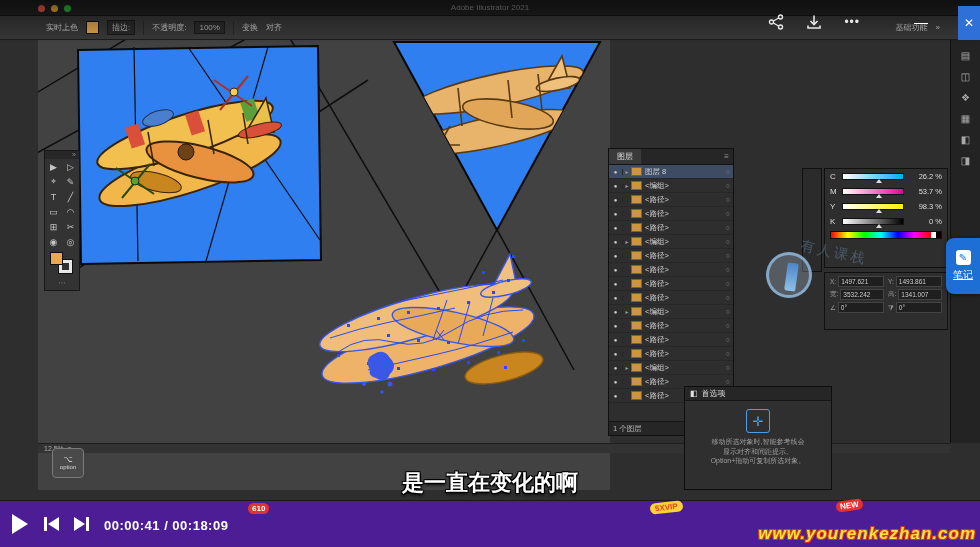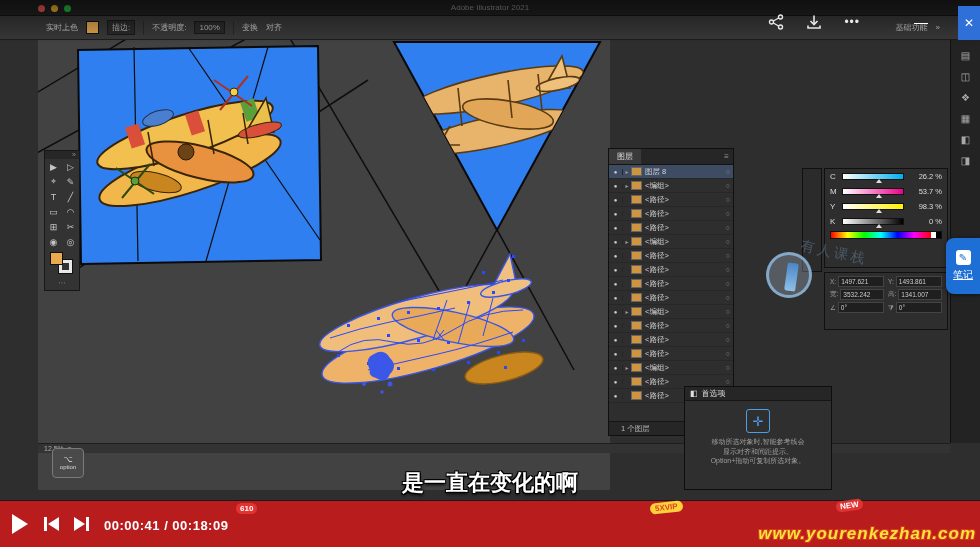--- a/index.html
+++ b/index.html
@@ -38,21 +38,21 @@
   .layers-tab { background:#3a3a3a; color:#ddd; font-size:8px; padding:2px 8px; }
   .layers-menu { margin-left:auto; color:#999; font-size:8px; padding-right:4px; }
   .layers-list { flex:1; overflow:hidden; }
   .lrow { height:14px; display:flex; align-items:center; border-bottom:1px solid #272727; padding-right:3px; }
   .lrow.sel { background:#3d4b63; }
   .lrow .eye { width:14px; text-align:center; color:#cfcfcf; font-size:6px; border-right:1px solid #262626; }
   .lrow .disc { width:8px; color:#999; font-size:6px; text-align:center; }
   .lrow .thumb { width:11px; height:9px; background:#cf9440; border:1px solid #666; margin-right:3px; }
   .lrow .llabel { flex:1; color:#d8d8d8; font-size:7.5px; white-space:nowrap; overflow:hidden; }
   .lrow .tgt { color:#8a8a8a; font-size:7px; }
-  .layers-foot { height:14px; background:#262626; border-top:1px solid #151515; display:flex; align-items:center; font-size:7.5px; color:#bbb; padding:0 12px; }
+  .layers-foot { height:14px; background:#262626; border-top:1px solid #151515; display:flex; align-items:center; font-size:7.5px; color:#bbb; padding:0 4px; }
   .layers-foot .lf-icons { margin-left:auto; letter-spacing:2px; color:#999; font-size:7px; }
 
   
   .rpanel { position:absolute; background:#2e2e2e; border:1px solid #101010; z-index:5; color:#ccc; }
   .rp-head { height:13px; background:#262626; border-bottom:1px solid #171717; font-size:8px; color:#ddd; display:flex; align-items:center; padding:0 4px; }
   .props { left:806px; top:44px; width:142px; height:118px; }
   .props .row { display:flex; align-items:center; gap:4px; padding:3px 5px; font-size:7.5px; color:#bbb; }
   .fbox { background:#1f1f1f; border:1px solid #444; height:10px; flex:1; }
   .icon-strip { position:absolute; left:802px; top:168px; width:20px; height:104px; background:#2b2b2b; border:1px solid #101010; z-index:5; display:flex; flex-direction:column; align-items:center; gap:7px; padding-top:6px; color:#b5b5b5; font-size:9px; }
   .colorp { left:824px; top:168px; width:124px; height:100px; }
@@ -98,21 +98,21 @@
 
   
   .overlay-top { position:absolute; top:0; left:0; right:0; height:44px; background:linear-gradient(180deg, rgba(0,0,0,.55), rgba(0,0,0,0)); z-index:30; pointer-events:none; }
   .v-title { position:absolute; top:16px; left:0; right:0; text-align:center; color:#fff; font-size:15px; font-weight:bold; z-index:31; text-shadow:0 1px 2px rgba(0,0,0,.8); }
   .v-actions { position:absolute; top:14px; right:120px; display:flex; gap:22px; z-index:32; color:#e8e8e8; align-items:center; }
   .v-actions svg { display:block; }
   .v-min { position:absolute; top:14px; right:52px; color:#fff; font-size:14px; z-index:32; }
   .v-close { position:absolute; top:6px; right:0; width:22px; height:34px; background:#2f6fd8; color:#fff; display:flex; align-items:center; justify-content:center; font-size:12px; z-index:32; }
 
   
-  .dock { position:absolute; left:0; right:0; bottom:0; height:47px; background:#b91c1c; border-top:1px solid #1a1a1a; z-index:40; }
+  .dock { position:absolute; left:0; right:0; bottom:0; height:47px; background:#4c1d95; border-top:1px solid #1a1a1a; z-index:40; }
   .play-btn { position:absolute; left:12px; top:13px; width:0; height:0; border-top:10px solid transparent; border-bottom:10px solid transparent; border-left:16px solid #fff; }
   .skip { position:absolute; top:16px; display:flex; align-items:center; gap:1px; }
   .skip .bar { width:3px; height:14px; background:#fff; }
   .skip .tl { width:0; height:0; border-top:7px solid transparent; border-bottom:7px solid transparent; border-right:11px solid #fff; }
   .skip .tr { width:0; height:0; border-top:7px solid transparent; border-bottom:7px solid transparent; border-left:11px solid #fff; }
   .time { position:absolute; left:104px; top:17px; color:#fff; font-size:13px; font-weight:bold; letter-spacing:.5px; }
   .dicon { position:absolute; top:508px; width:34px; height:34px; border-radius:7px; display:flex; align-items:center; justify-content:center; font-weight:bold; }
   .badge { position:absolute; background:#e23333; color:#fff; font-size:8px; font-weight:bold; border-radius:8px; padding:1px 4px; z-index:45; }
   .lp-grid { display:grid; grid-template-columns:repeat(3,7px); grid-template-rows:repeat(3,7px); gap:2px; }
   .lp-grid i { border-radius:2px; }
@@ -594,21 +594,21 @@
         <i style="background:#f1c40f"></i>
         <i style="background:#2ecc71"></i>
         <i style="background:#3498db"></i>
         <i style="background:#9b59b6"></i>
         <i style="background:#e67e22"></i>
         <i style="background:#1abc9c"></i>
         <i style="background:#e84393"></i>
         <i style="background:#ecf0f1"></i>
       </span>
   </span>
-  <span class="badge" style="left:236px;top:503px">610</span>
+  <span class="badge" style="left:248px;top:503px">610</span>
   <span class="dicon" style="left:254px;background:#14141c">
     <span class="ms-grid">
         <i style="background:#f25022"></i>
         <i style="background:#7fba00"></i>
         <i style="background:#00a4ef"></i>
         <i style="background:#ffb900"></i>
       </span>
   </span>
   <span class="dicon" style="left:298px;background:#dfe9f2">
       <span class="compass">

